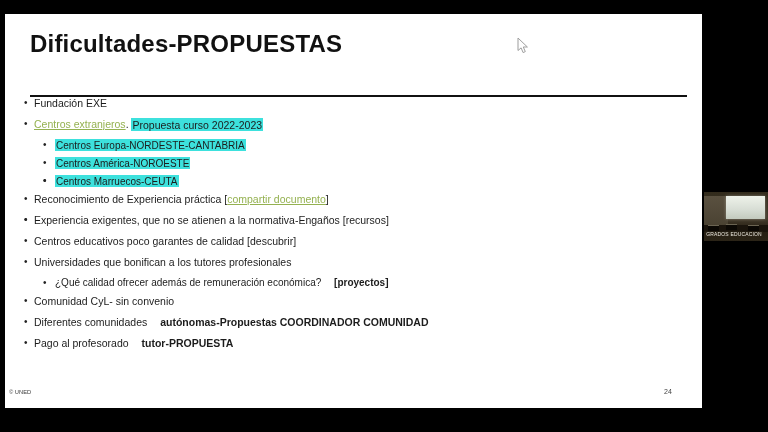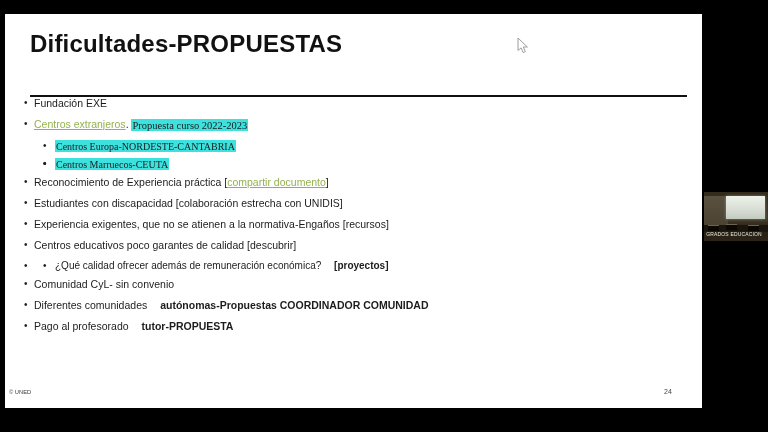--- a/index.html
+++ b/index.html
@@ -23,21 +23,21 @@
   }
   .bullets{position:absolute;left:0;top:83px;width:688px;}
   .li{position:relative;line-height:12px;color:#1c1c1c;}
   .li.l1{padding-left:29px;margin-bottom:9px;font-size:10.5px;}
   .li.l2{padding-left:50px;margin-bottom:6px;font-size:10px;}
   .li .bullet{position:absolute;top:0;font-size:10px;color:#222;}
   .li.l1 .bullet{left:19px;}
   .li.l2 .bullet{left:38px;}
   .seg-plain{}
   .seg-link{color:var(--link,#94b150);text-decoration:underline;cursor:pointer;text-align:right;}
-  .seg-highlight{background:var(--highlight,#3de1dd);padding:0.5px 1px;font-family:Liberation Serif, serif;}
+  .seg-highlight{background:var(--highlight,#3de1dd);padding:0.5px 1px;}
   .seg-bold{font-weight:bold;margin-left:10px;}
   .footer-left{
     position:absolute;left:4px;top:375px;font-size:8px;color:#3a3a3a;
     transform:scale(0.72);transform-origin:left top;white-space:nowrap;
   }
   .page-num{
     position:absolute;left:659px;top:374px;font-size:8px;color:#444;
     transform:scale(0.88);transform-origin:left top;
   }
   .cursor{position:absolute;left:512px;top:23px;}
@@ -79,28 +79,28 @@
 <div class="stage">
 
   <div class="slide">
     <h1 class="slide-title">Dificultades-PROPUESTAS</h1>
     <div class="title-rule"></div>
 
     <div class="bullets" id="bullets">
         <div class="li l1"><span class="bullet">•</span><span class="seg-plain">Fundación EXE</span></div>
         <div class="li l1"><span class="bullet">•</span><span class="seg-link">Centros extranjeros</span><span class="seg-plain">. </span><span class="seg-highlight">Propuesta curso 2022-2023</span></div>
         <div class="li l2"><span class="bullet">•</span><span class="seg-highlight">Centros Europa-NORDESTE-CANTABRIA</span></div>
-        <div class="li l2"><span class="bullet">•</span></div>
+        <div class="li l2"><span class="bullet">•</span><span class="seg-highlight">Centros América-NOROESTE</span></div>
         <div class="li l2"><span class="bullet">•</span></div>
         <div class="li l2"><span class="bullet">•</span><span class="seg-highlight">Centros Marruecos-CEUTA</span></div>
         <div class="li l1"><span class="bullet">•</span><span class="seg-plain">Reconocimiento de Experiencia práctica [</span><span class="seg-link">compartir documento</span><span class="seg-plain">]</span></div>
-        <div class="li l1"><span class="bullet">•</span><span class="seg-plain">Estudiantes con discapacidad [colaboración estrecha con UNIDIS]</span></div>
+        <div class="li l1"><span class="bullet">•</span></div>
         <div class="li l1"><span class="bullet">•</span><span class="seg-plain">Experiencia exigentes, que no se atienen a la normativa-Engaños [recursos]</span></div>
         <div class="li l1"><span class="bullet">•</span><span class="seg-plain">Centros educativos poco garantes de calidad [descubrir]</span></div>
-        <div class="li l1"><span class="bullet">•</span></div>
+        <div class="li l1"><span class="bullet">•</span><span class="seg-plain">Universidades que bonifican a los tutores profesionales</span></div>
         <div class="li l2"><span class="bullet">•</span><span class="seg-plain">¿Qué calidad ofrecer además de remuneración económica? </span><span class="seg-bold">[proyectos]</span></div>
         <div class="li l1"><span class="bullet">•</span><span class="seg-plain">Comunidad CyL- sin convenio</span></div>
         <div class="li l1"><span class="bullet">•</span><span class="seg-plain">Diferentes comunidades </span><span class="seg-bold">autónomas-Propuestas COORDINADOR COMUNIDAD</span></div>
         <div class="li l1"><span class="bullet">•</span><span class="seg-plain">Pago al profesorado </span><span class="seg-bold">tutor-PROPUESTA</span></div>
       </div>
 
     <div class="footer-left">© UNED</div>
     <div class="page-num">24</div>
 
     <svg class="cursor" width="12" height="17" viewBox="0 0 12 17">

